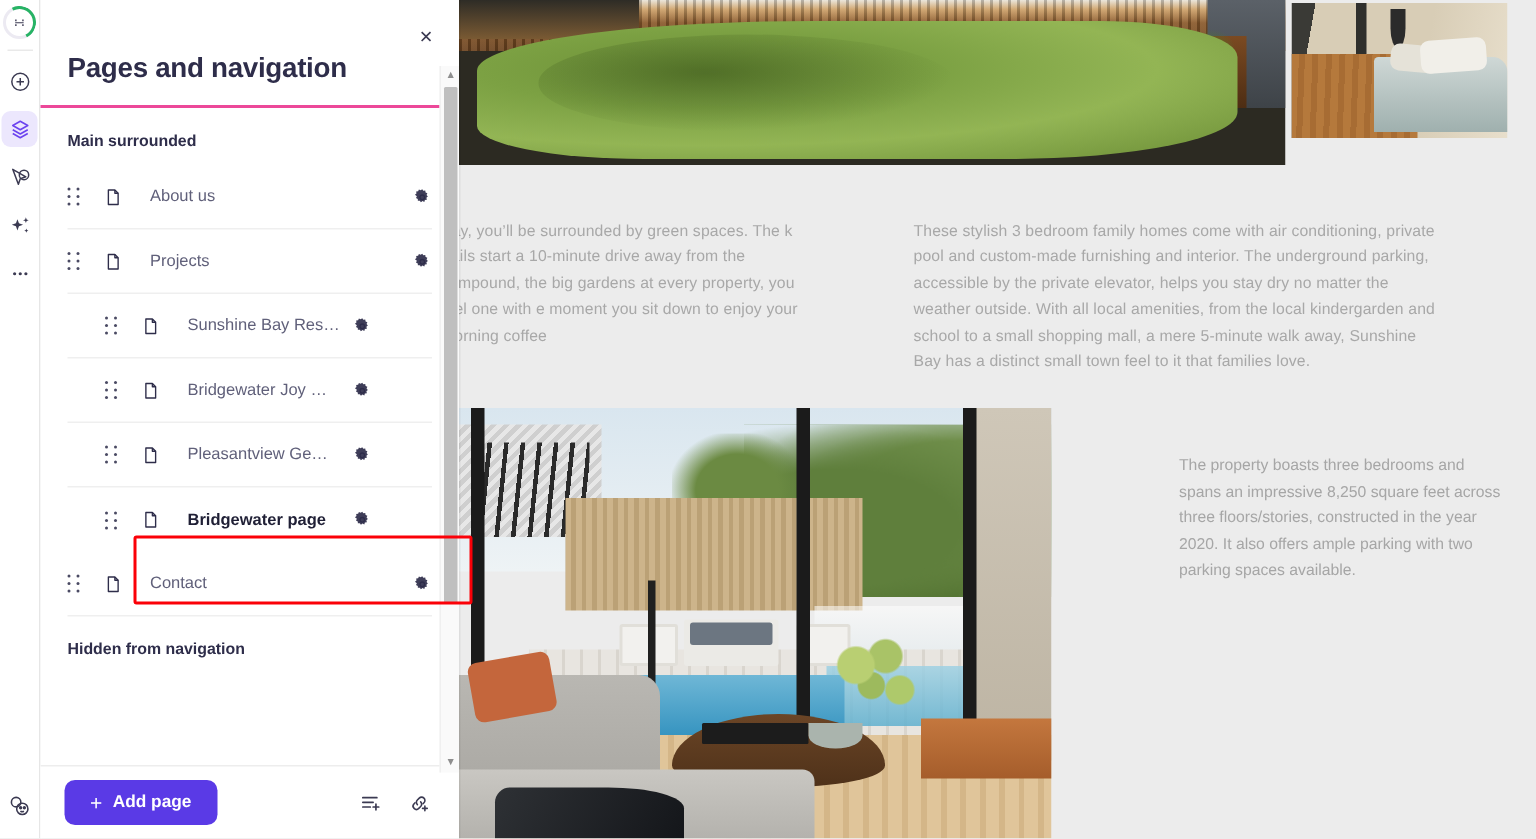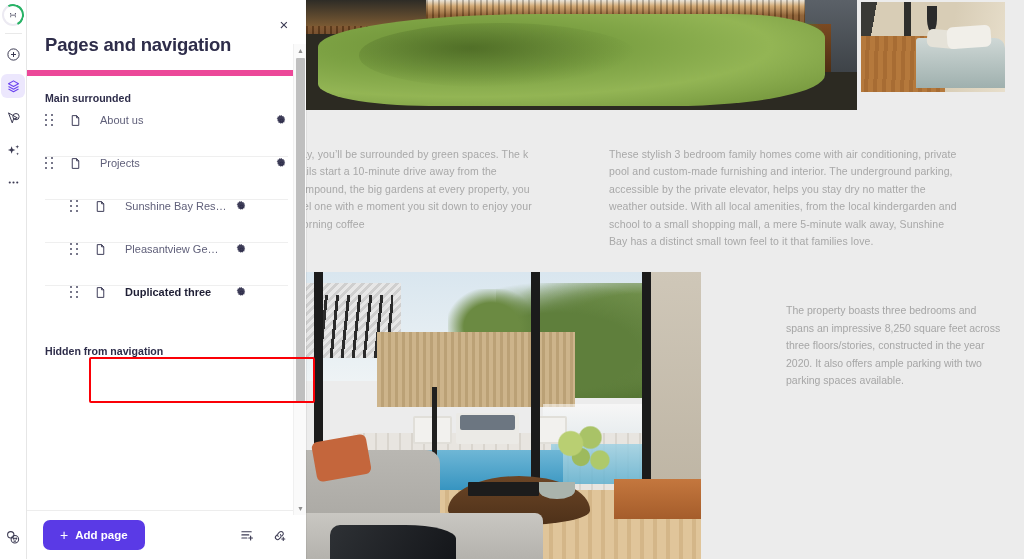--- a/index.html
+++ b/index.html
@@ -194,36 +194,36 @@
     position: absolute; left: 27px; top: 0; width: 279px; height: 559px;
     background: #ffffff; z-index: 25;
     display: flex; flex-direction: column;
     box-shadow: 1px 0 0 rgba(0,0,0,.06);
   }
   .panel-close {
     position: absolute; right: 12px; top: 14px;
     width: 20px; height: 20px; display: flex; align-items: center; justify-content: center;
     color: #3b3a52; font-size: 15px; line-height: 1;
   }
-  .panel-head { padding: 34px 18px 14px 18px; border-bottom: 6px solid #ec4899; }
+  .panel-head { padding: 34px 18px 14px 18px; border-bottom: 2px solid #ec4899; }
   .panel-title { font-size: 18.5px; font-weight: 700; color: #2e2d4a; letter-spacing: -.2px; }
   .panel-sub { margin-top: 7px; font-size: 10.6px; color: #8d8da3; }
 
   .panel-scroll {
     flex: 1; overflow: hidden; position: relative;
     padding: 0 18px;
   }
   .section-label {
     font-size: 10.6px; font-weight: 700; color: #2e2d4a;
     margin-top: 16px; margin-bottom: 10px;
   }
   .section-note { font-size: 10.6px; color: #8d8da3; margin-top: 4px; }
 
   .nav-row {
-    display: flex; align-items: flex-start; height: 43px;
+    display: flex; align-items: center; height: 43px;
     border-bottom: 1px solid #efefef; position: relative;
   }
   .nav-row.child { padding-left: 25px; }
   .nav-row.nobord { border-bottom: none; }
   .drag-dots {
     width: 10px; height: 12px; display: grid;
     grid-template-columns: repeat(2, 3px); grid-template-rows: repeat(3, 3px);
     gap: 2px 3px; flex: none;
   }
   .drag-dots i { width: 2px; height: 2px; border-radius: 50%; background: #4a4a63; display:block; }
@@ -475,20 +475,43 @@
         </span>
         <span class="nav-label">Sunshine Bay Res…</span>
         <span class="gear">
           <svg width="13" height="13" viewBox="0 0 24 24" fill="currentColor">
             <path d="M12 8.4a3.6 3.6 0 100 7.2 3.6 3.6 0 000-7.2zm0 5.6a2 2 0 110-4 2 2 0 010 4z"></path>
             <path d="M12 2l1.3 2.1 2.4-.5.4 2.4 2.2 1-1 2.2 1.6 1.8-1.8 1.6.6 2.4-2.4.4-.8 2.3-2.2-1-1.9 1.5-1.4-2-2.4.2-.1-2.4-2.2-1 1.1-2.2L3 8.9l1.9-1.5-.4-2.4 2.4-.3L7.9 2.4 10 3.4 12 2z" opacity=".92"></path>
           </svg>
         </span>
       </div>
 
+      <div class="nav-row child">
+        <span class="drag-dots">
+          <i></i>
+            <i></i>
+            <i></i>
+            <i></i>
+            <i></i>
+            <i></i>
+        </span>
+        <span class="doc-icon">
+          <svg width="13" height="13" viewBox="0 0 24 24" fill="none" stroke="currentColor" stroke-width="1.7" stroke-linejoin="round">
+            <path d="M6 3h8l4 4v14H6z"></path>
+              <path d="M14 3v4h4"></path>
+          </svg>
+        </span>
+        <span class="nav-label">Bridgewater Joy …</span>
+        <span class="gear">
+          <svg width="13" height="13" viewBox="0 0 24 24" fill="currentColor">
+            <path d="M12 8.4a3.6 3.6 0 100 7.2 3.6 3.6 0 000-7.2zm0 5.6a2 2 0 110-4 2 2 0 010 4z"></path>
+            <path d="M12 2l1.3 2.1 2.4-.5.4 2.4 2.2 1-1 2.2 1.6 1.8-1.8 1.6.6 2.4-2.4.4-.8 2.3-2.2-1-1.9 1.5-1.4-2-2.4.2-.1-2.4-2.2-1 1.1-2.2L3 8.9l1.9-1.5-.4-2.4 2.4-.3L7.9 2.4 10 3.4 12 2z" opacity=".92"></path>
+          </svg>
+        </span>
+      </div>
 
       <div class="nav-row child">
         <span class="drag-dots">
           <i></i>
             <i></i>
             <i></i>
             <i></i>
             <i></i>
             <i></i>
         </span>
@@ -515,29 +538,52 @@
             <i></i>
             <i></i>
             <i></i>
         </span>
         <span class="doc-icon">
           <svg width="13" height="13" viewBox="0 0 24 24" fill="none" stroke="currentColor" stroke-width="1.7" stroke-linejoin="round">
             <path d="M6 3h8l4 4v14H6z"></path>
               <path d="M14 3v4h4"></path>
           </svg>
         </span>
-        <span class="nav-label">Duplicated three</span>
+        <span class="nav-label">Bridgewater page</span>
         <span class="gear">
           <svg width="13" height="13" viewBox="0 0 24 24" fill="currentColor">
             <path d="M12 8.4a3.6 3.6 0 100 7.2 3.6 3.6 0 000-7.2zm0 5.6a2 2 0 110-4 2 2 0 010 4z"></path>
             <path d="M12 2l1.3 2.1 2.4-.5.4 2.4 2.2 1-1 2.2 1.6 1.8-1.8 1.6.6 2.4-2.4.4-.8 2.3-2.2-1-1.9 1.5-1.4-2-2.4.2-.1-2.4-2.2-1 1.1-2.2L3 8.9l1.9-1.5-.4-2.4 2.4-.3L7.9 2.4 10 3.4 12 2z" opacity=".92"></path>
           </svg>
         </span>
       </div>
 
+      <div class="nav-row">
+        <span class="drag-dots">
+          <i></i>
+            <i></i>
+            <i></i>
+            <i></i>
+            <i></i>
+            <i></i>
+        </span>
+        <span class="doc-icon">
+          <svg width="13" height="13" viewBox="0 0 24 24" fill="none" stroke="currentColor" stroke-width="1.7" stroke-linejoin="round">
+            <path d="M6 3h8l4 4v14H6z"></path>
+              <path d="M14 3v4h4"></path>
+          </svg>
+        </span>
+        <span class="nav-label">Contact</span>
+        <span class="gear">
+          <svg width="13" height="13" viewBox="0 0 24 24" fill="currentColor">
+            <path d="M12 8.4a3.6 3.6 0 100 7.2 3.6 3.6 0 000-7.2zm0 5.6a2 2 0 110-4 2 2 0 010 4z"></path>
+            <path d="M12 2l1.3 2.1 2.4-.5.4 2.4 2.2 1-1 2.2 1.6 1.8-1.8 1.6.6 2.4-2.4.4-.8 2.3-2.2-1-1.9 1.5-1.4-2-2.4.2-.1-2.4-2.2-1 1.1-2.2L3 8.9l1.9-1.5-.4-2.4 2.4-.3L7.9 2.4 10 3.4 12 2z" opacity=".92"></path>
+          </svg>
+        </span>
+      </div>
 
       <div class="section-label">Hidden from navigation</div>
     </div>
 
     <div class="pscroll">
       <div class="arrow up">▲</div>
       <div class="thumb"></div>
       <div class="arrow down">▼</div>
     </div>
 

